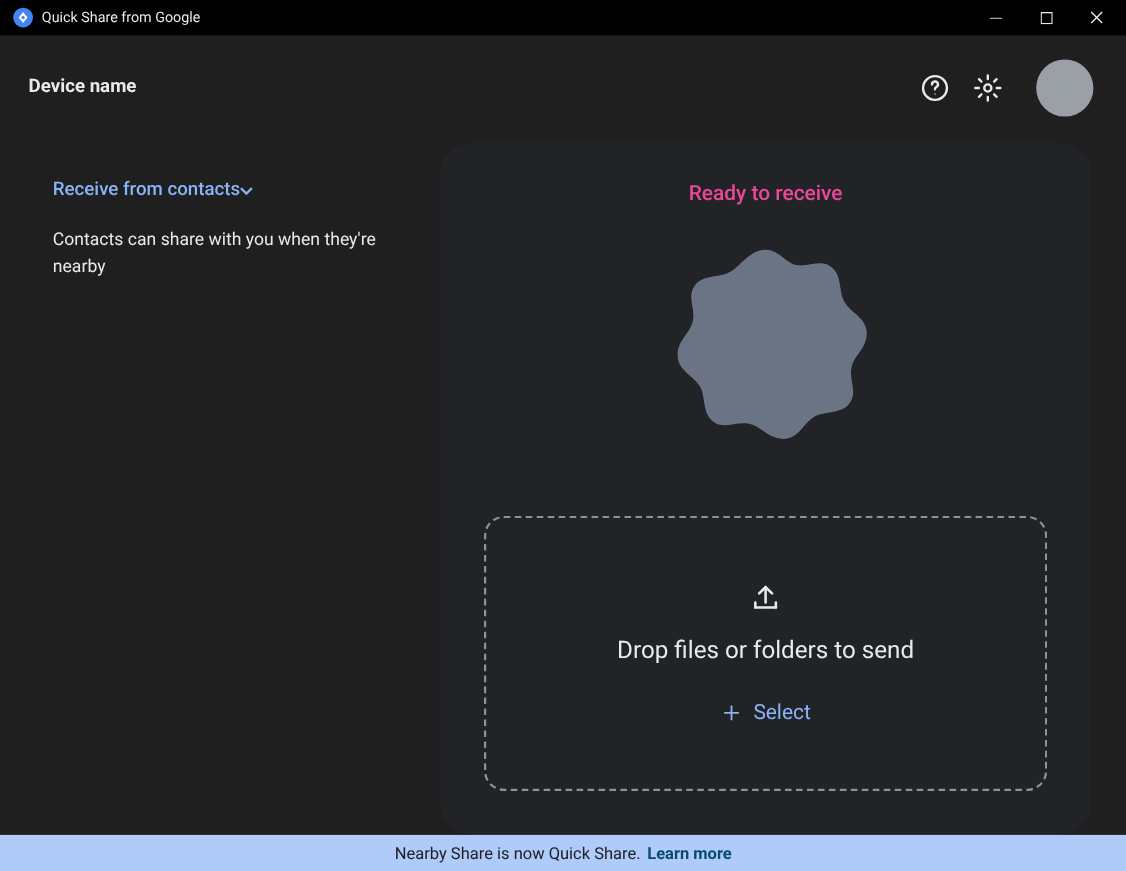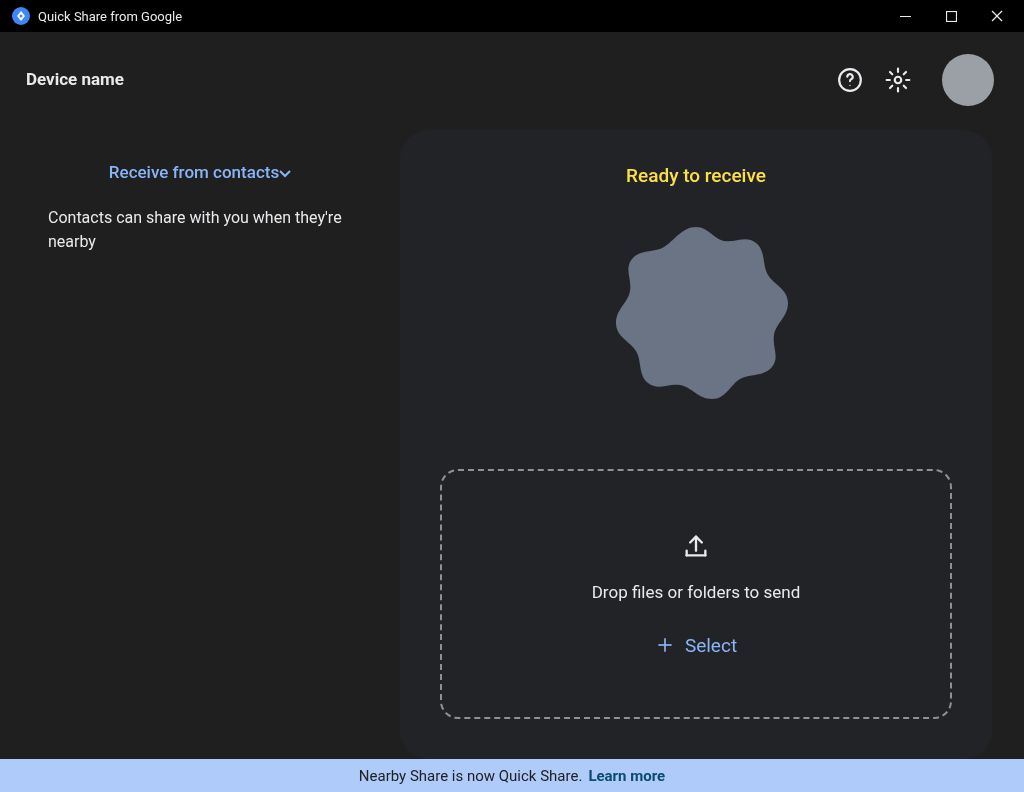--- a/index.html
+++ b/index.html
@@ -89,21 +89,21 @@
       padding: 0 16px 0 0;
       overflow: hidden;
     }
     .sidebar {
       width: 400px;
       padding: 40px 48px 0 48px;
     }
     .dropdown-row {
       display: flex;
       align-items: center;
-      justify-content: center;
+      justify-content: flex-start;
       cursor: pointer;
       margin-bottom: 24px;
     }
     .dropdown-label {
       color: #8ab4f8;
       font-size: 17px;
       font-weight: 500;
     }
     .dropdown-caret { color: #8ab4f8; }
     .sidebar-desc {
@@ -123,21 +123,21 @@
       border-radius: 28px;
       margin: 8px 16px 0 0;
       padding: 34px 40px 40px 40px;
       display: flex;
       flex-direction: column;
       align-items: center;
     }
     .panel-title {
       font-size: 19px;
       font-weight: 500;
-      color: #fde047;
+      color: #ec4899;
       margin-bottom: 32px;
     }
     .badge-graphic {
       width: 200px;
       height: 200px;
       margin-bottom: 50px;
     }
     .dropzone {
       border: 2px dashed #8f9196;
       border-radius: 18px;
@@ -145,21 +145,21 @@
       flex: 1;
       display: flex;
       flex-direction: column;
       align-items: center;
       justify-content: center;
       gap: 18px;
       padding: 30px;
     }
     .upload-icon { color: #e8eaed; }
     .dropzone-text {
-      font-size: 17px;
+      font-size: 22px;
       color: #e8eaed;
     }
     .select-btn {
       display: flex;
       align-items: center;
       gap: 10px;
       color: #8ab4f8;
       font-size: 19px;
       cursor: pointer;
       margin-top: 14px;

